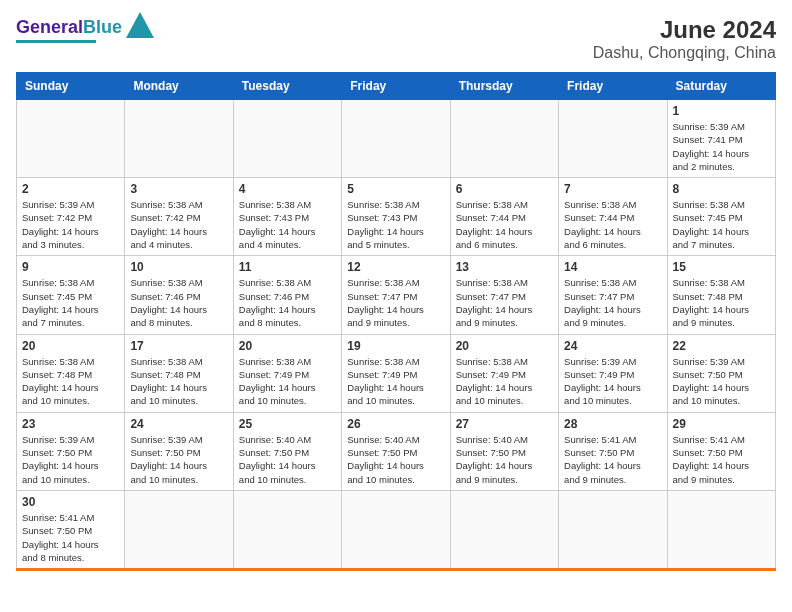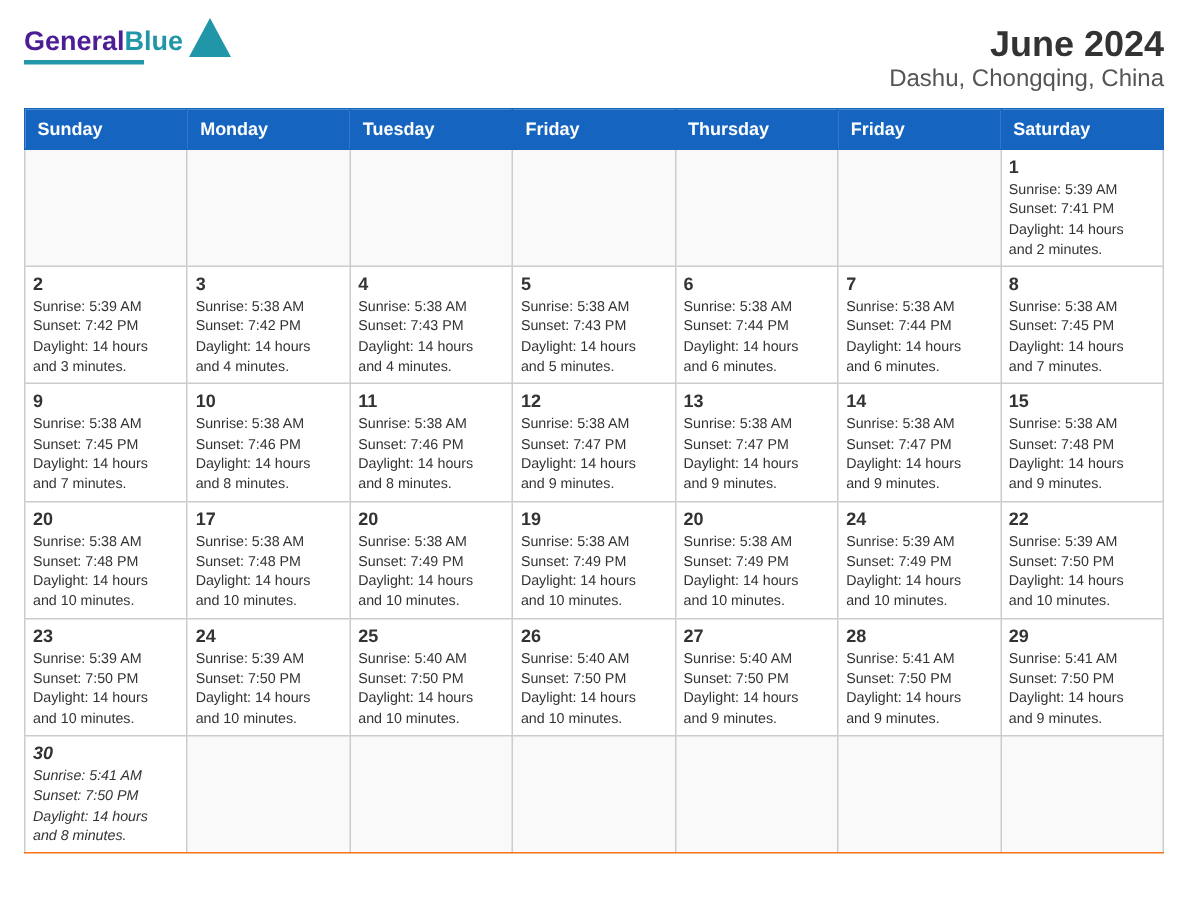--- a/index.html
+++ b/index.html
@@ -69,22 +69,21 @@
     }
     .day-info {
       font-size: 9.5px;
       color: #333;
       line-height: 1.4;
     }
     .empty-cell {
       background: #f9f9f9;
     }
     .last-row td {
-      border-bottom: 1px solid #f97316;
-      font-style: italic;
+      border-bottom: 3px solid #f97316;
     }
   </style>
 </head>
 <body>
 
 <div class="header-area">
   <div class="logo">
     <div style="display:flex; align-items:center;">
       <span class="logo-text">
         <span>General</span><span style="color:#2196a8;">Blue</span>

